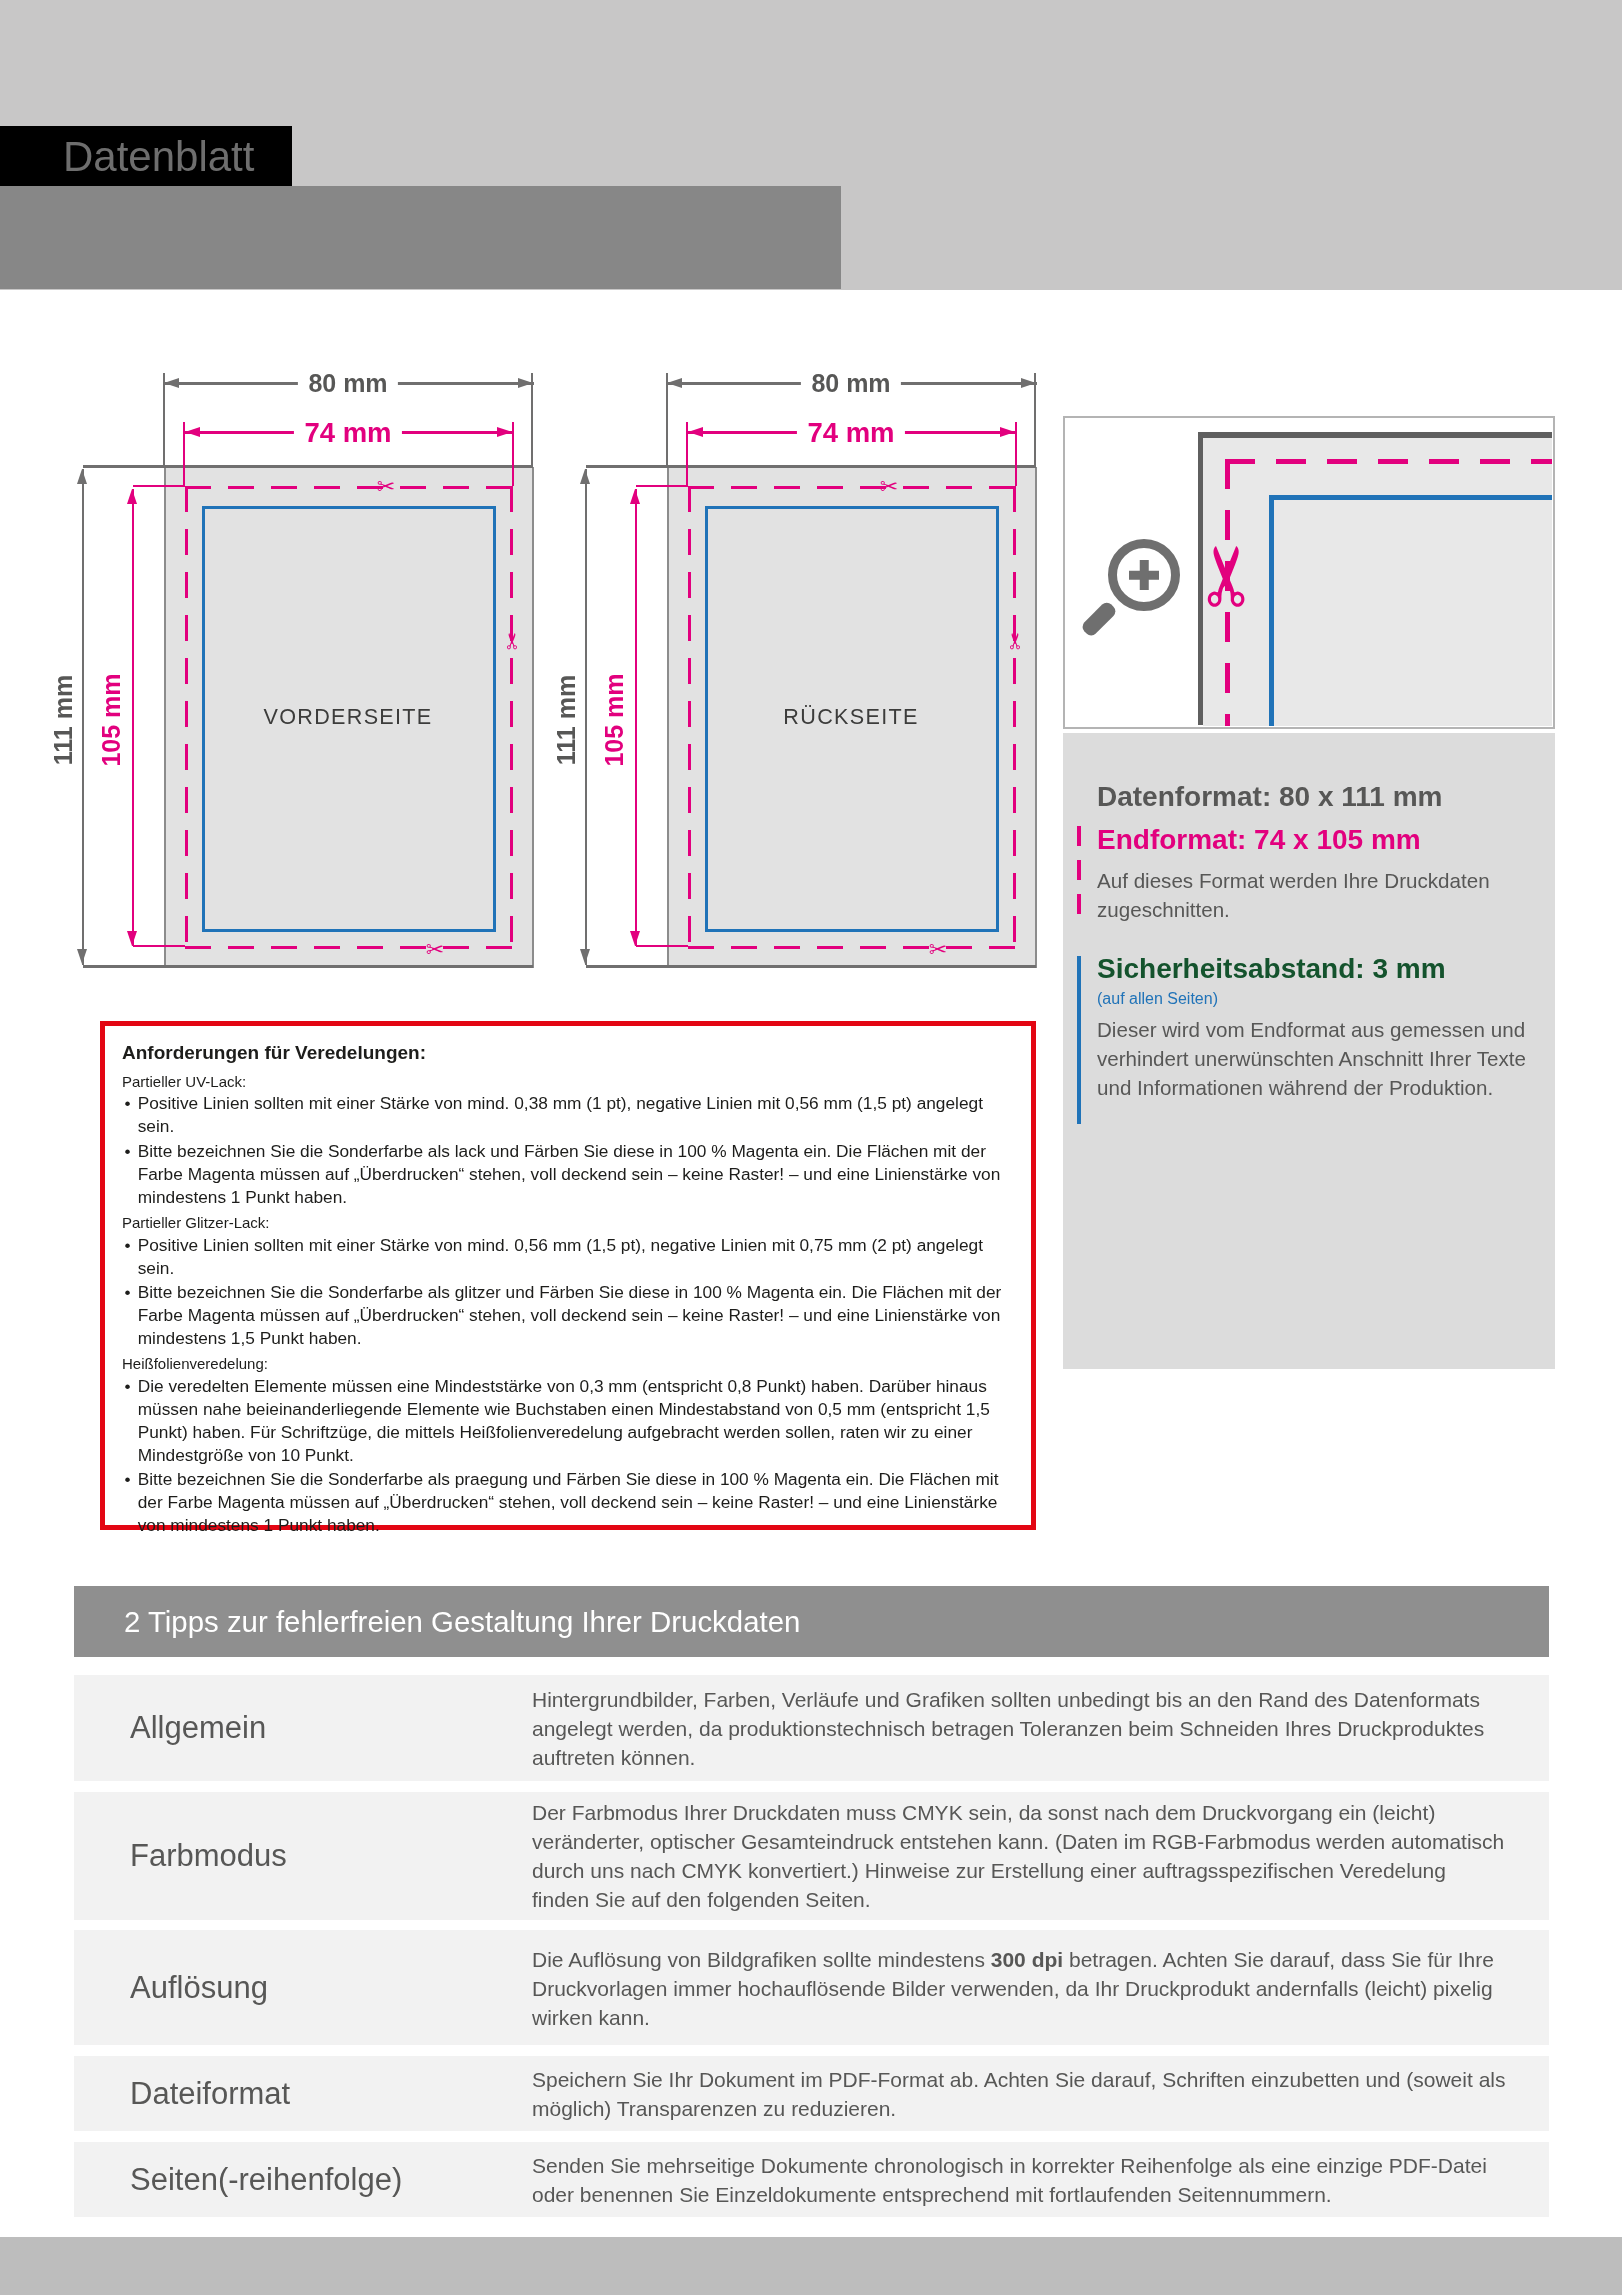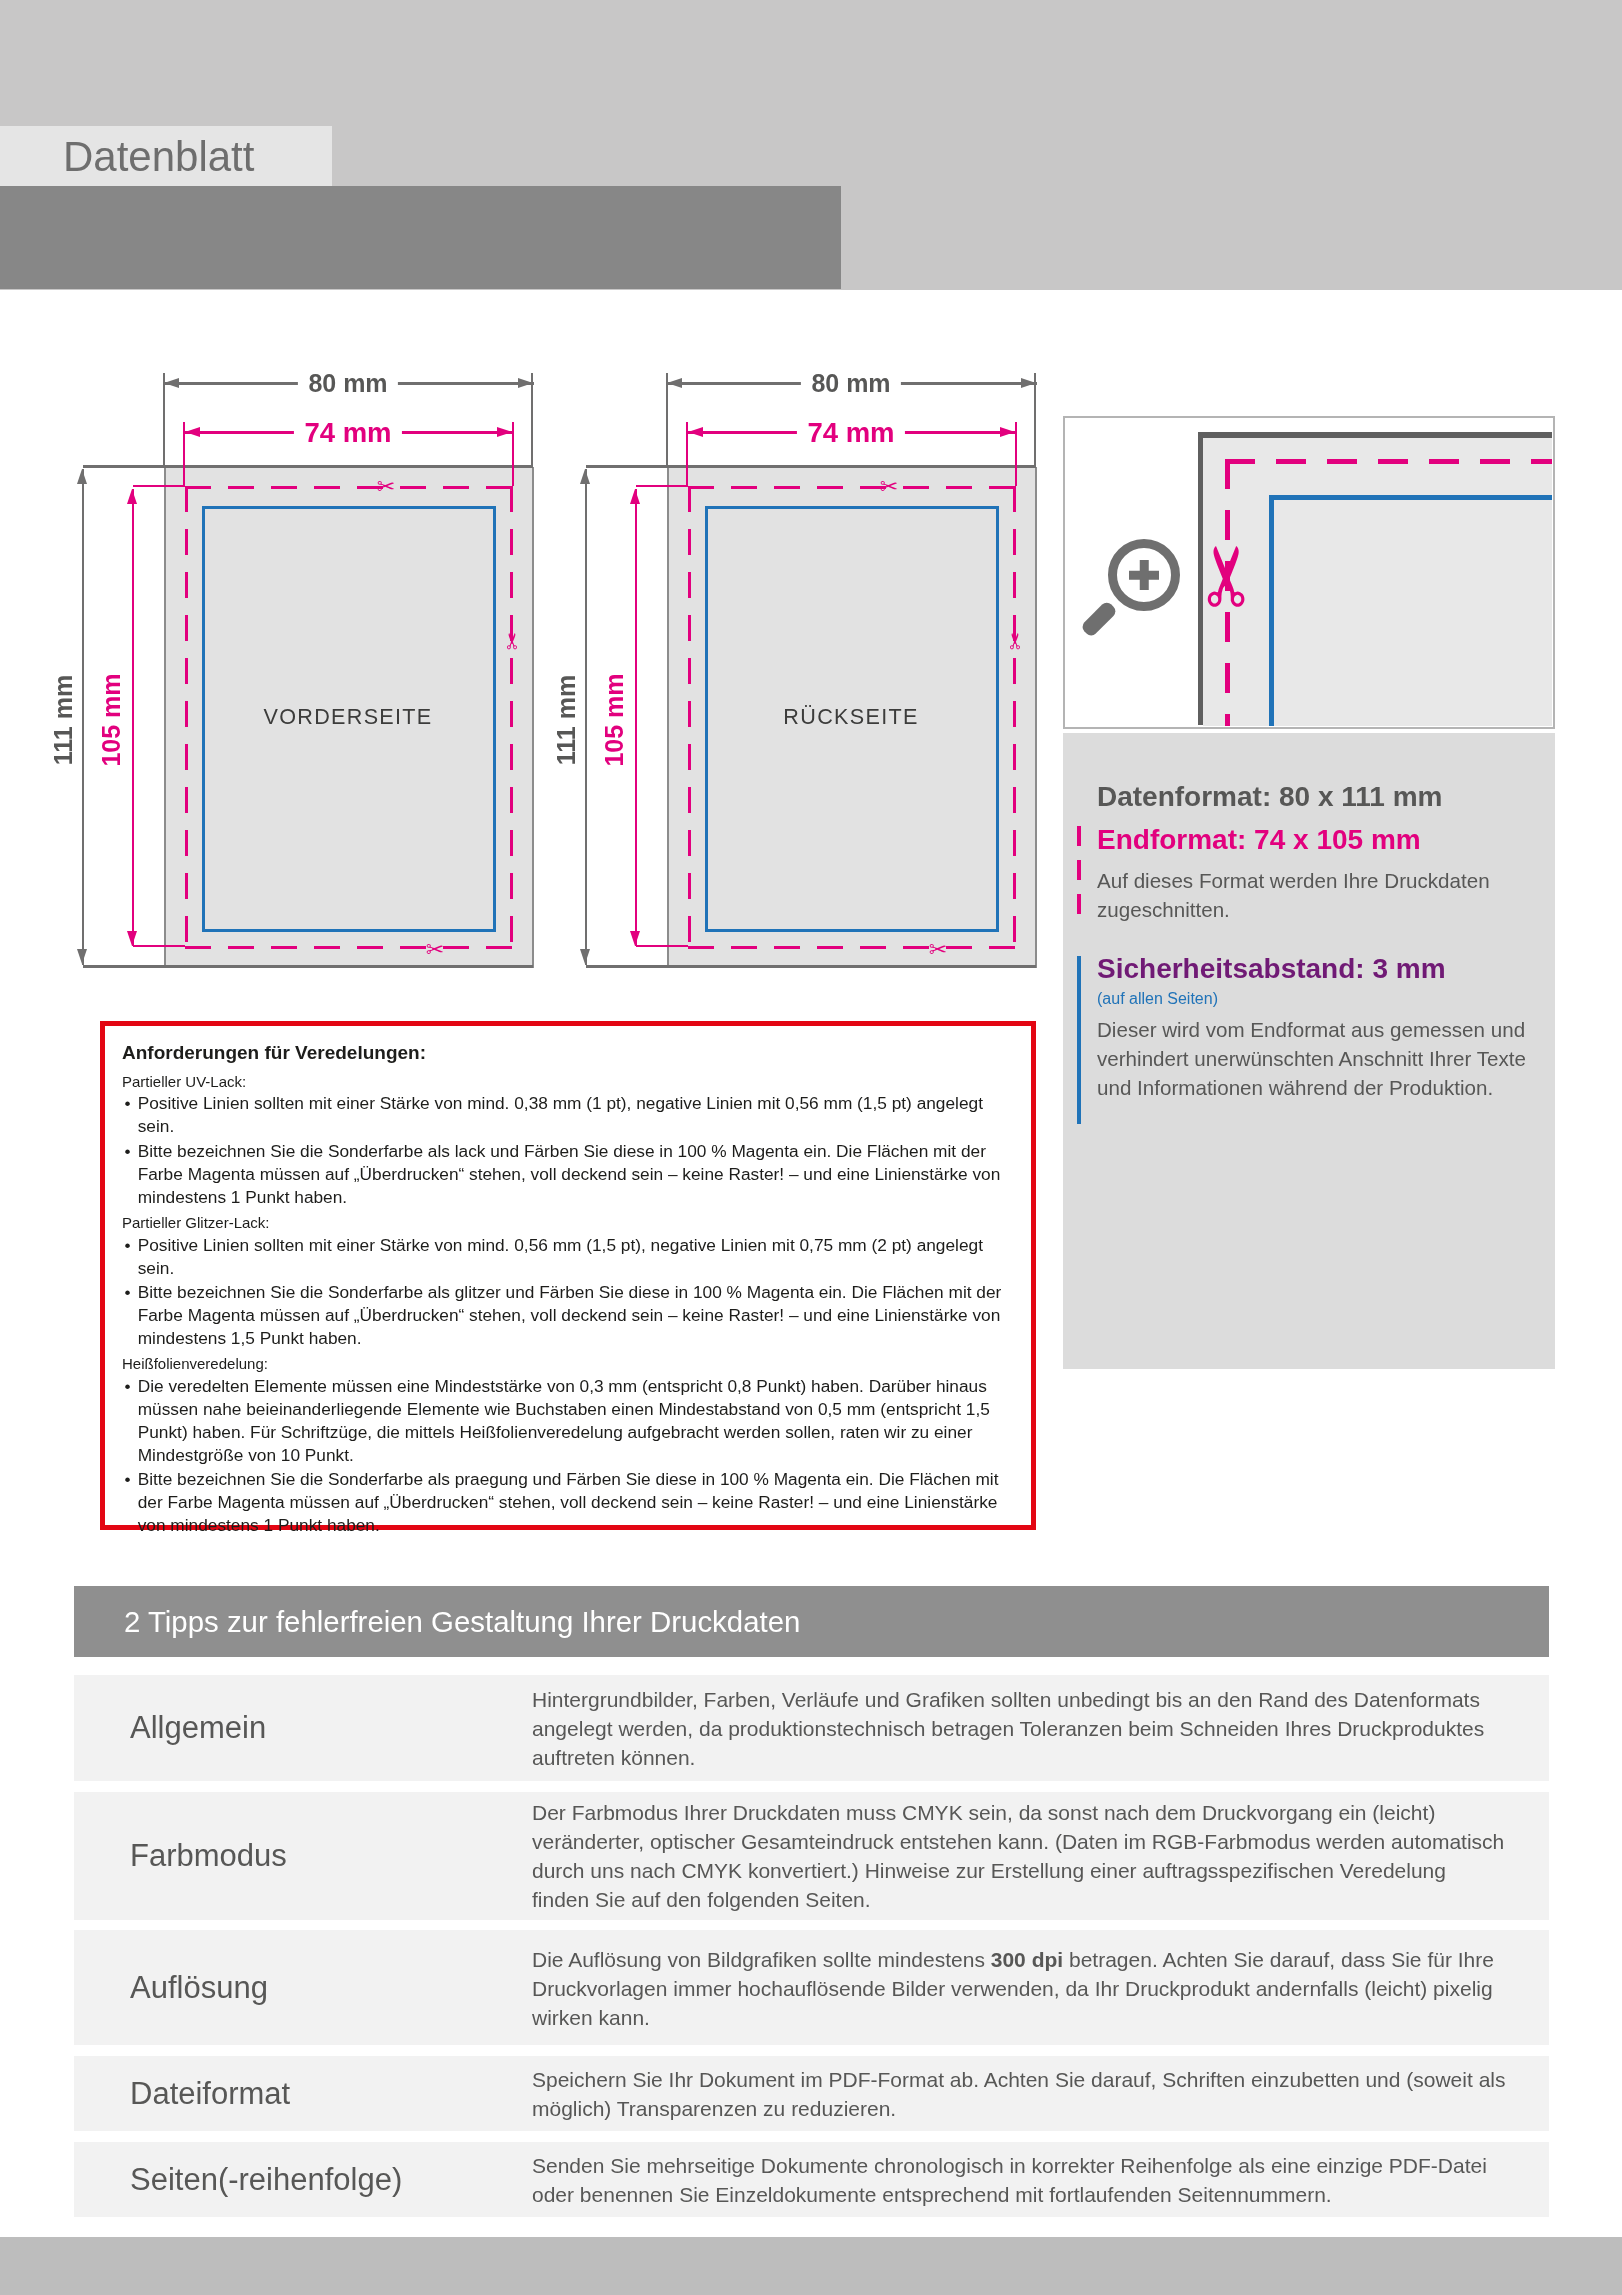--- a/index.html
+++ b/index.html
@@ -2,21 +2,21 @@
 <html style="font-size:10.5px"><head>
 <meta charset="utf-8">
 <style>
   html,body{margin:0;padding:0;background:#fff;}
   .page{position:relative;width:1623px;height:2295px;background:#ffffff;
         font-family:"Liberation Sans",sans-serif;overflow:hidden;color:#575756;}
   .abs{position:absolute;}
 
   
   .top-band{position:absolute;left:0;top:0;width:1623px;height:290px;background:#c8c7c7;}
-  .title-box{position:absolute;left:0;top:126px;width:332px;height:61px;background:#e5e5e5;}
+  .title-box{position:absolute;left:0;top:126px;width:292px;height:61px;background:#000000;}
   .title-box span{position:absolute;left:63px;top:50%;transform:translateY(-50%);
                   font-size:42px;color:#6e6e6e;white-space:nowrap;}
   .banner{position:absolute;left:0;top:186px;width:841px;height:103px;background:#878787;}
   .banner-title{position:absolute;left:726px;top:191px;transform:translateX(-50%);
                 font-size:41px;color:#fff;white-space:nowrap;}
   .banner-sub{position:absolute;left:453px;top:245px;transform:translateX(-50%);
               font-size:33px;color:#fff;white-space:nowrap;}
 
   
   .card-group{--ox:0px;}
@@ -64,21 +64,21 @@
               border-radius:6.5px;transform:rotate(45deg);}
   .big-scissors{position:absolute;left:116px;top:110px;width:92px;height:96px;display:flex;
                 align-items:center;justify-content:center;font-size:82px;color:#e2007e;
                 transform:rotate(-90deg);}
 
   
   .info-panel{position:absolute;left:1063px;top:733px;width:492px;height:636px;background:#dcdcdc;
               box-sizing:border-box;padding:48px 26px 0 34px;}
   .panel-h{font-size:28px;font-weight:bold;color:#575756;margin:0 0 10.5px 0;line-height:1.15;}
   .panel-h.magenta{color:#e2007e;}
-  .panel-h.blue{color:#701a75;}
+  .panel-h.blue{color:#14532d;}
   .panel-sub{font-size:16px;color:#2073b8;margin:0 0 6.5px 0;line-height:1.2;}
   .panel-p{font-size:20.6px;line-height:29px;margin:0 0 29px 0;color:#575756;}
   .panel-section{position:relative;}
   .marker{position:absolute;left:-19.6px;width:3.9px;}
   .marker.dashed{top:2.6px;height:98px;background:repeating-linear-gradient(180deg,#e2007e 0 19.6px,transparent 19.6px 34px);}
   .marker.solid{top:2.6px;height:168px;background:#2073b8;}
 
   
   .req-box{position:absolute;left:100px;top:1021px;width:936px;height:509px;background:#fff;
            border:5.9px solid #e30613;box-sizing:border-box;padding:15.7px 17px;color:#1d1d1b;}

